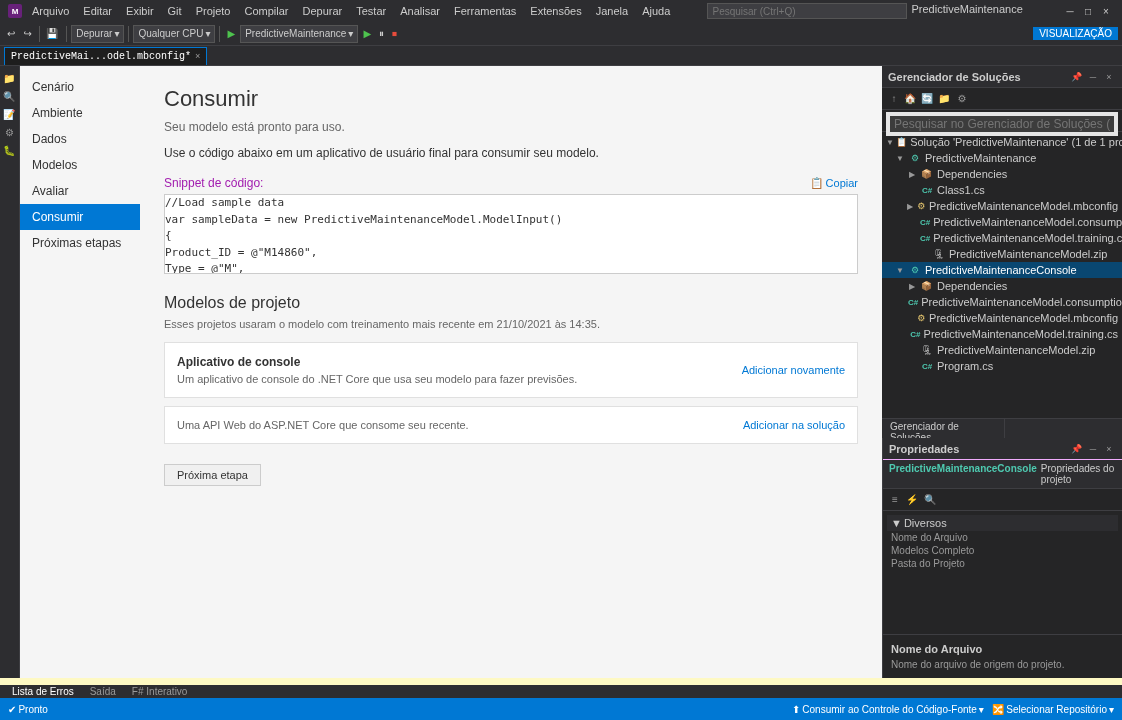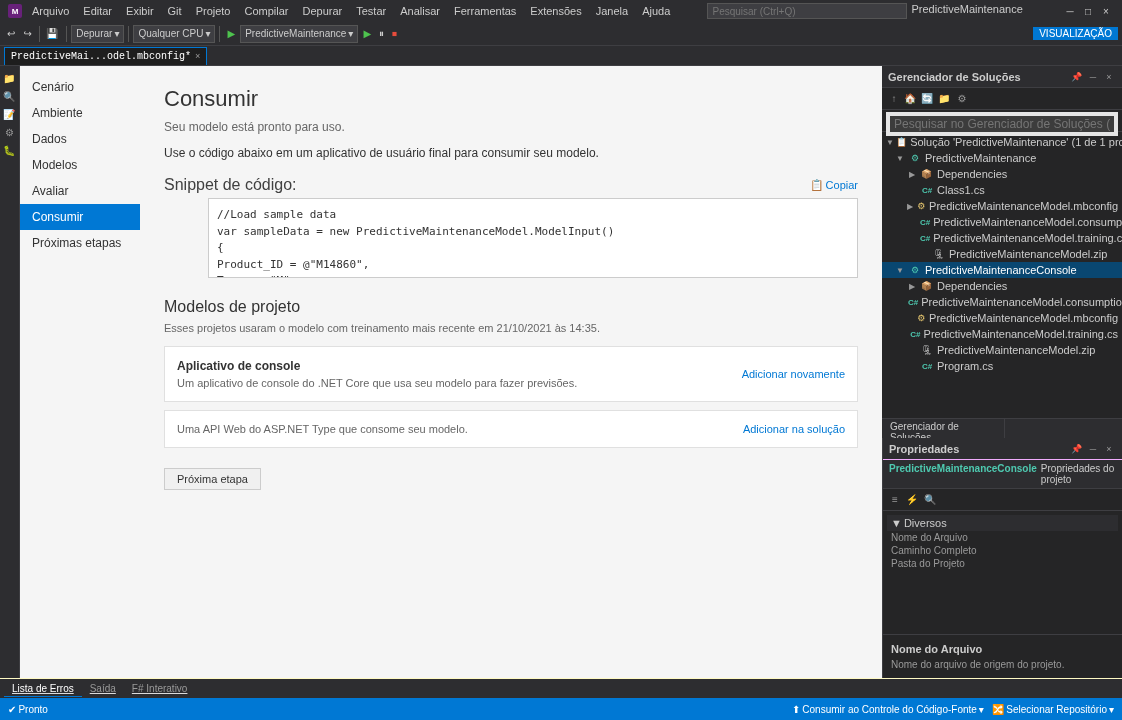--- a/index.html
+++ b/index.html
@@ -46,23 +46,23 @@
     .nav-item.active { background: #0078d4; color: white; }
 
     
     .main-content { flex: 1; background: #f5f5f5; padding: 20px 24px; overflow-y: auto; color: #333; }
     .page-title { font-size: 22px; font-weight: 300; color: #333; margin-bottom: 8px; }
     .page-subtitle { font-size: 12px; color: #666; margin-bottom: 12px; }
     .page-desc { font-size: 12px; color: #333; margin-bottom: 16px; }
 
     .snippet-section { margin-bottom: 20px; }
     .snippet-header { display: flex; justify-content: space-between; align-items: center; margin-bottom: 4px; }
-    .snippet-label { font-size: 16px; color: #404040; }
+    .snippet-label { font-size: 12px; color: #a21caf; }
     .copy-btn { font-size: 11px; color: #0078d4; cursor: pointer; display: flex; align-items: center; gap: 2px; }
-    .code-box { background: white; border: 1px solid #ccc; padding: 8px; font-family: 'Consolas', monospace; font-size: 11px; color: #333; height: 80px; overflow-y: auto; line-height: 1.5; margin-left: 44px; }
+    .code-box { background: white; border: 1px solid #ccc; font-family: 'Consolas', monospace; font-size: 11px; color: #333; height: 80px; overflow-y: auto; line-height: 1.5; }
 
     .models-section { margin-bottom: 20px; }
     .models-title { font-size: 16px; font-weight: 400; color: #333; margin-bottom: 6px; }
     .models-desc { font-size: 11px; color: #666; margin-bottom: 12px; }
 
     .model-card { background: white; border: 1px solid #e0e0e0; padding: 12px; margin-bottom: 8px; display: flex; justify-content: space-between; align-items: center; }
     .model-card-info h3 { font-size: 12px; font-weight: 600; color: #333; margin-bottom: 4px; }
     .model-card-info p { font-size: 11px; color: #666; }
     .model-card-action { font-size: 11px; color: #0078d4; cursor: pointer; white-space: nowrap; }
 
@@ -98,21 +98,21 @@
     .props-group { margin-bottom: 4px; }
     .props-group-header { background: #2d2d30; padding: 2px 4px; font-size: 11px; color: #ccc; display: flex; align-items: center; gap: 2px; }
     .props-row { display: flex; padding: 1px 4px; }
     .props-key { width: 100px; font-size: 10px; color: #999; }
     .props-val { font-size: 10px; color: #ccc; }
     .props-footer { padding: 8px; border-top: 1px solid #3e3e42; }
     .props-footer-title { font-size: 11px; color: #ccc; font-weight: 600; margin-bottom: 4px; }
     .props-footer-desc { font-size: 10px; color: #999; }
 
     
-    .bottom-tabs { height: 20px; background: #2d2d30; display: flex; align-items: center; padding: 0 4px; border-top: 1px solid #fef9c3; text-decoration: underline; }
+    .bottom-tabs { height: 20px; background: #2d2d30; display: flex; align-items: center; padding: 0 4px; border-top: 7px solid #fef9c3; }
     .bottom-tab { padding: 2px 8px; font-size: 10px; color: #999; cursor: pointer; }
     .bottom-tab.active { color: #fff; border-bottom: 1px solid #0078d4; }
 
     
     .status-bar { height: 22px; background: #0078d4; display: flex; align-items: center; justify-content: space-between; padding: 0 8px; }
     .status-left { display: flex; align-items: center; gap: 8px; }
     .status-right { display: flex; align-items: center; gap: 8px; }
     .status-item { font-size: 10px; color: white; display: flex; align-items: center; gap: 2px; }
 
     ::-webkit-scrollbar { width: 6px; height: 6px; }
@@ -241,21 +241,21 @@
         <div class="model-card">
           <div class="model-card-info">
             <h3>Aplicativo de console</h3>
             <p>Um aplicativo de console do .NET Core que usa seu modelo para fazer previsões.</p>
           </div>
           <span class="model-card-action">Adicionar novamente</span>
         </div>
 
         <div class="model-card">
           <div class="model-card-info">
-            <p>Uma API Web do ASP.NET Type que consome seu modelo.</p>
+            <p>Uma API Web do ASP.NET Core que consome seu recente.</p>
           </div>
           <span class="model-card-action">Adicionar na solução</span>
         </div>
       </div>
 
       <button class="next-step-btn">Próxima etapa</button>
     </div>
   </div>
 
   <div style="display:flex; flex-direction:column; width:240px;">
@@ -386,21 +386,21 @@
         <div class="props-group">
           <div class="props-group-header">
             <span>▼</span>
             <span>Diversos</span>
           </div>
           <div class="props-row">
             <span class="props-key">Nome do Arquivo</span>
             <span class="props-val"></span>
           </div>
           <div class="props-row">
-            <span class="props-key">Caminho Completo</span>
+            <span class="props-key">Modelos Completo</span>
             <span class="props-val"></span>
           </div>
           <div class="props-row">
             <span class="props-key">Pasta do Projeto</span>
             <span class="props-val"></span>
           </div>
         </div>
       </div>
       <div class="props-footer">
         <div class="props-footer-title">Nome do Arquivo</div>

